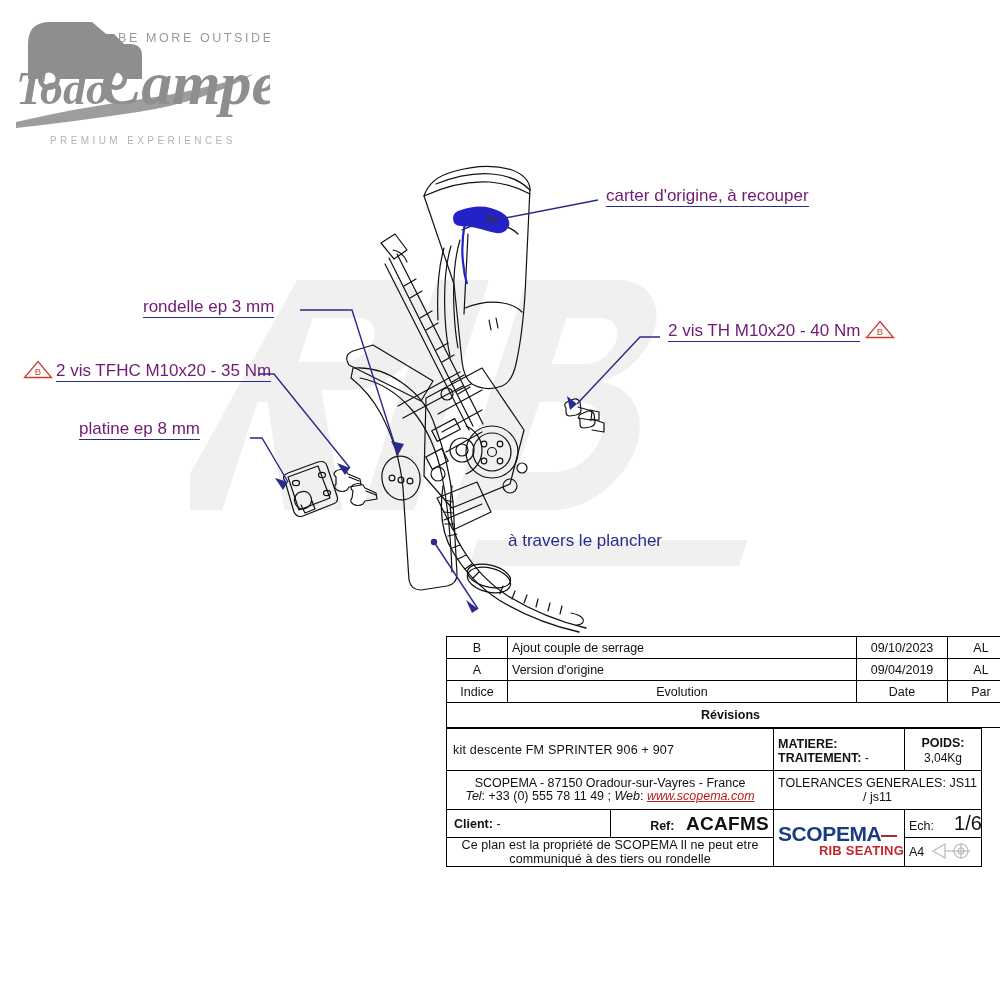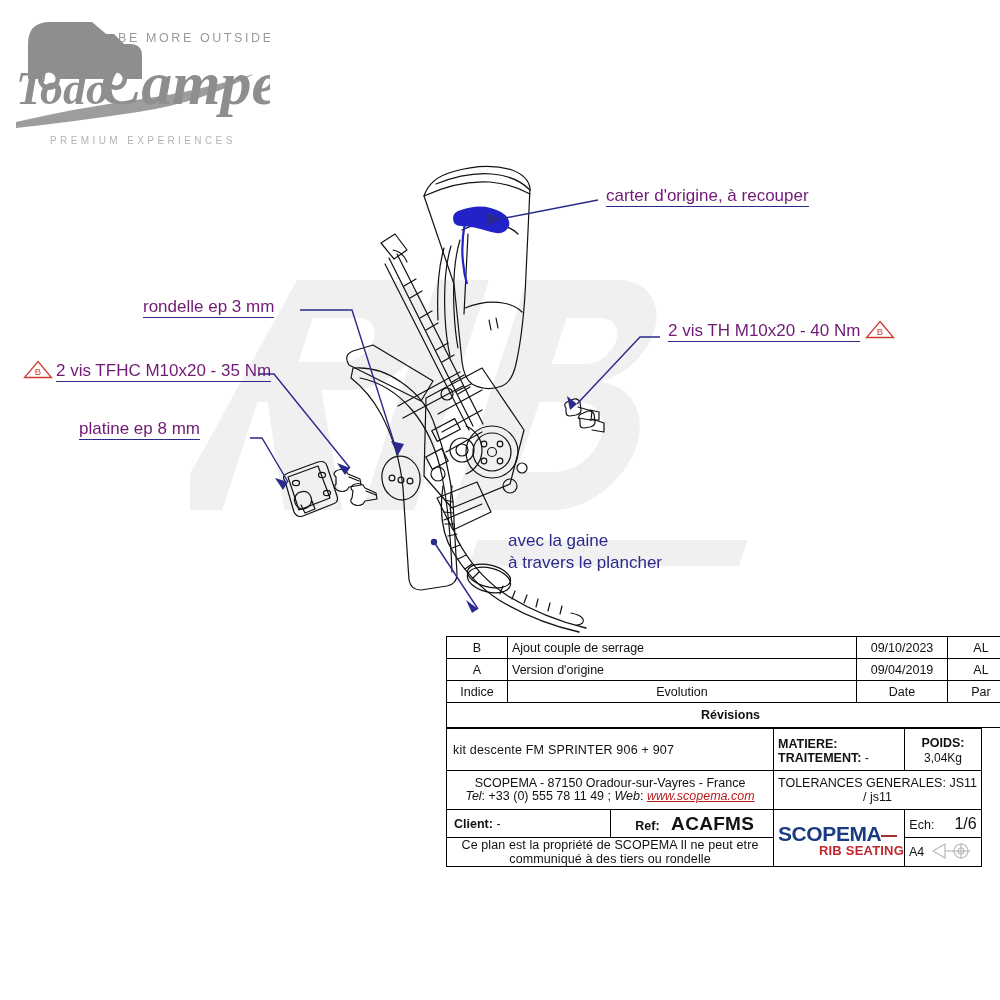--- a/index.html
+++ b/index.html
@@ -145,21 +145,21 @@
     height: 27px;
     font-size: 14px;
     font-weight: bold;
     padding-left: 7px !important;
   }
   .cell-client span.val { font-weight: normal; }
   .cell-ref {
     height: 27px;
     font-size: 14px;
     font-weight: bold;
-    text-align: center;
+    text-align: right;
     padding-left: 10px !important;
   }
   .cell-ref .refval {
     font-size: 19px;
     font-weight: bold;
     letter-spacing: 0.3px;
     margin-left: 8px;
   }
   .cell-legal {
     height: 14px;
@@ -196,21 +196,21 @@
   .cell-logo {
     height: 44px;
     padding: 0 !important;
     vertical-align: middle;
   }
   .cell-ech {
     height: 22px;
     font-size: 11px;
     text-align: center;
   }
-  .cell-ech .big { font-size: 16px; margin-left: 20px; }
+  .cell-ech .big { font-size: 20px; margin-left: 20px; }
   .cell-fmt {
     height: 26px;
     font-size: 17px;
     padding-left: 4px !important;
     white-space: nowrap;
   }
   .cell-fmt .proj { vertical-align: middle; margin-left: 3px; }
 
   .scopema-logo {
     position: relative;
@@ -477,21 +477,20 @@
   <div class="ann" style="left:668px; top:320px;">
     <span class="ann-ul">2 vis TH M10x20 - 40 Nm</span><span class="warn" style="margin-left:5px;">
       <svg viewBox="0 0 30 19" width="30" height="19">
         <polygon points="15,1.5 28.5,17.5 1.5,17.5" fill="none" stroke="#cf3b2e" stroke-width="1.3"></polygon>
         <text x="15" y="15" text-anchor="middle" font-family="Liberation Sans, sans-serif" font-size="9.5" fill="#cf3b2e">B</text>
       </svg>
     </span>
   </div>
 
   <div class="ann-multi" style="left:508px; top:530px;">
-    <div>avec la gaine</div>
     <div>à travers le plancher</div>
   </div>
 
   <div class="titleblock">
 
     <table class="tb rev-tbl">
       <tbody>
           <tr class="rowh">
         <td class="c-ind">B</td>
         <td class="c-evo">Ajout couple de serrage</td>

